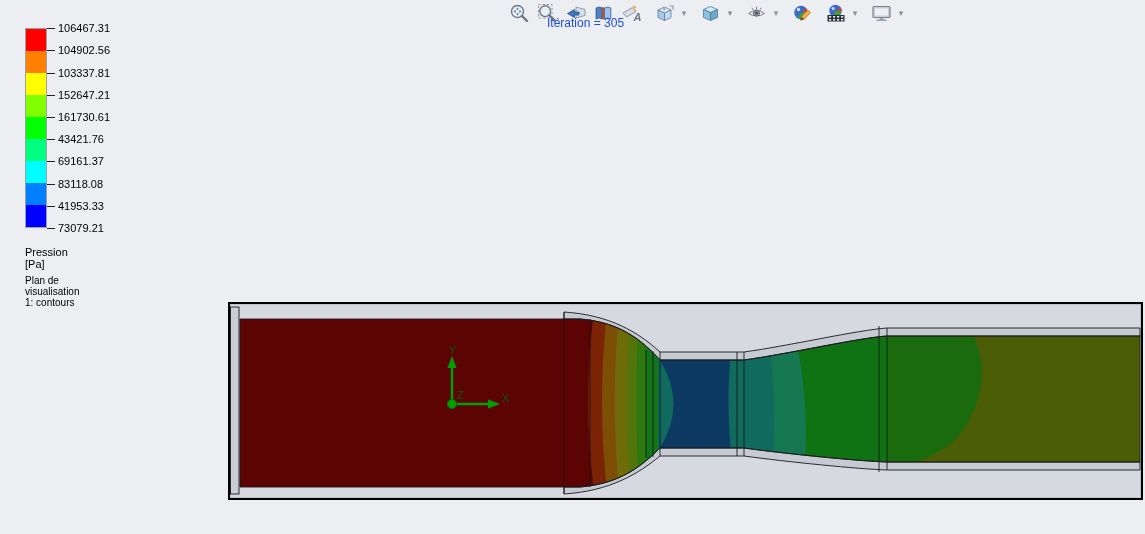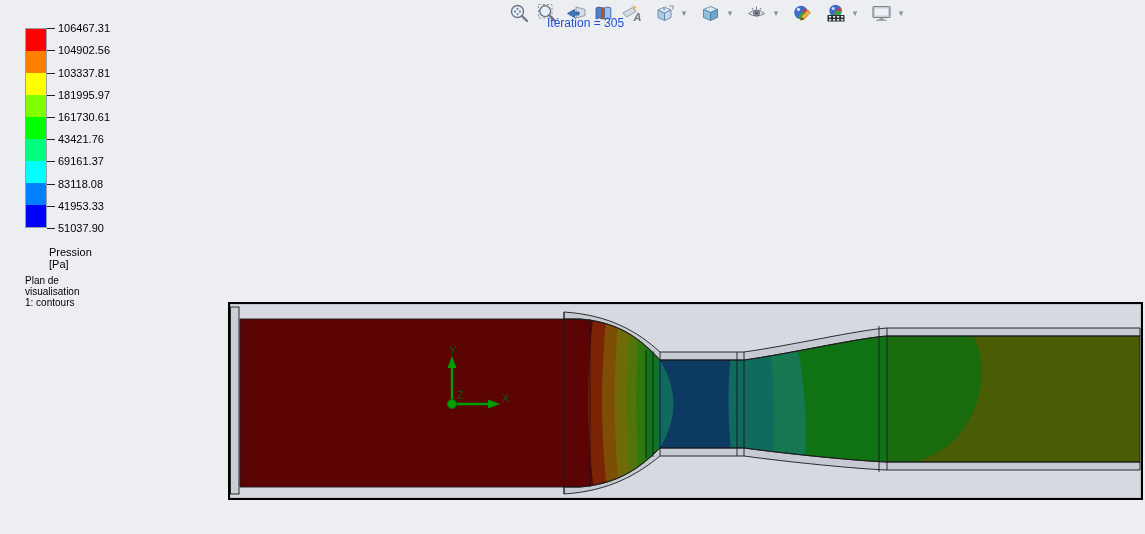--- a/index.html
+++ b/index.html
@@ -31,21 +31,21 @@
     display:flex; flex-direction:column;
     border:1px solid #9AA0A8;
   }
   .legend-band { flex:1; }
   .tick {
     position:absolute; left:47px; width:8px; height:1px; background:#222;
   }
   .tick-label {
     position:absolute; left:58px; font-size:11px; line-height:12px; white-space:nowrap;
   }
-  .legend-title { position:absolute; left:25px; top:246px; font-size:11px;margin-left:24px; }
+  .legend-title { position:absolute; left:25px; top:246px; font-size:11px; }
   .legend-sub   { position:absolute; left:25px; top:275px; font-size:10px; }
   
   .viewport { position:absolute; left:228px; top:302px; }
   svg text.triad-label { font-size:11px; fill:#0A5C0A; }
 </style>
 </head>
 <body>
 
 <div class="toolbar">
   <div class="tbtn">
@@ -179,27 +179,27 @@
   <div class="tick" style="top:95px"></div>
   <div class="tick" style="top:117px"></div>
   <div class="tick" style="top:139px"></div>
   <div class="tick" style="top:161px"></div>
   <div class="tick" style="top:184px"></div>
   <div class="tick" style="top:206px"></div>
   <div class="tick" style="top:228px"></div>
   <div class="tick-label" style="top:22px">106467.31</div>
   <div class="tick-label" style="top:44px">104902.56</div>
   <div class="tick-label" style="top:67px">103337.81</div>
-  <div class="tick-label" style="top:89px">181995.97</div>
+  <div class="tick-label" style="top:89px">152647.21</div>
   <div class="tick-label" style="top:111px">161730.61</div>
   <div class="tick-label" style="top:133px">43421.76</div>
   <div class="tick-label" style="top:155px">69161.37</div>
   <div class="tick-label" style="top:178px">83118.08</div>
   <div class="tick-label" style="top:200px">41953.33</div>
-  <div class="tick-label" style="top:222px">51037.90</div>
+  <div class="tick-label" style="top:222px">73079.21</div>
   <div class="legend-title">Pression [Pa]</div>
   <div class="legend-sub">Plan de visualisation 1: contours</div>
 </div>
 
 <svg class="viewport" width="915" height="198" viewBox="0 0 915 198">
   <defs>
     <clipPath id="fluidClip">
       <path d="M 12,17 L 352,17 C 390,20 412,36 432,58 L 516,58 C 560,52 630,36 659,34 L 912,34 L 912,160 L 659,160 C 630,159 560,152 516,146 L 432,146 C 412,166 390,182 352,185 L 12,185 Z"></path>
     </clipPath>
   </defs>

